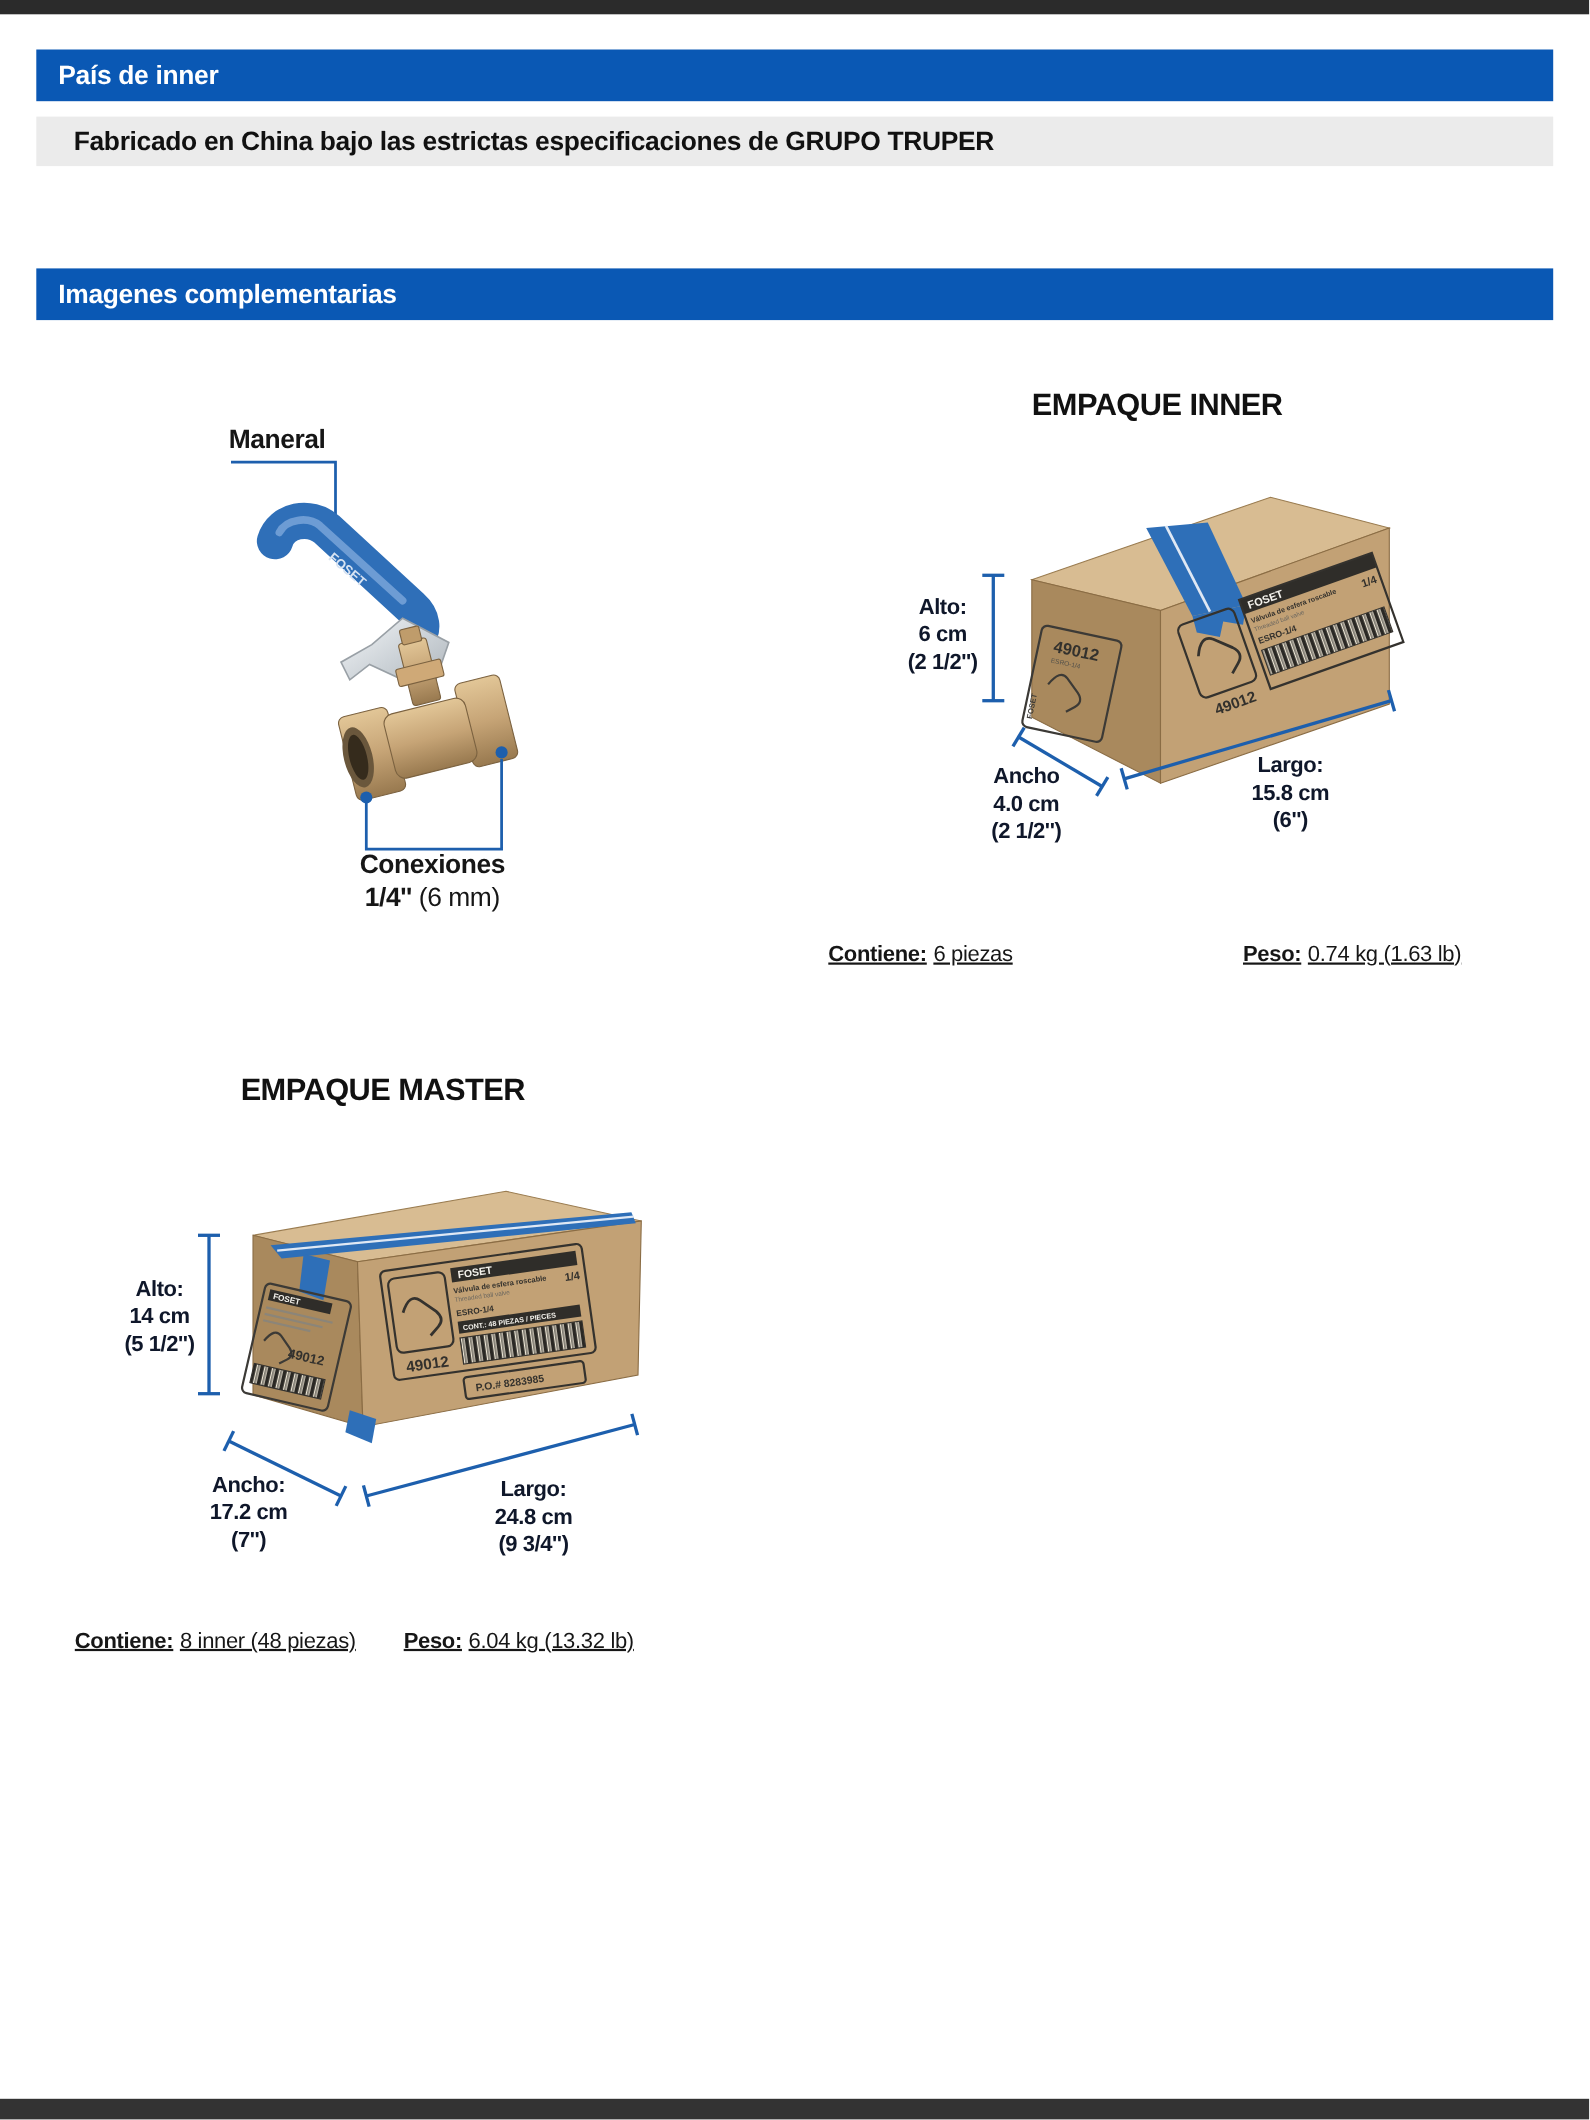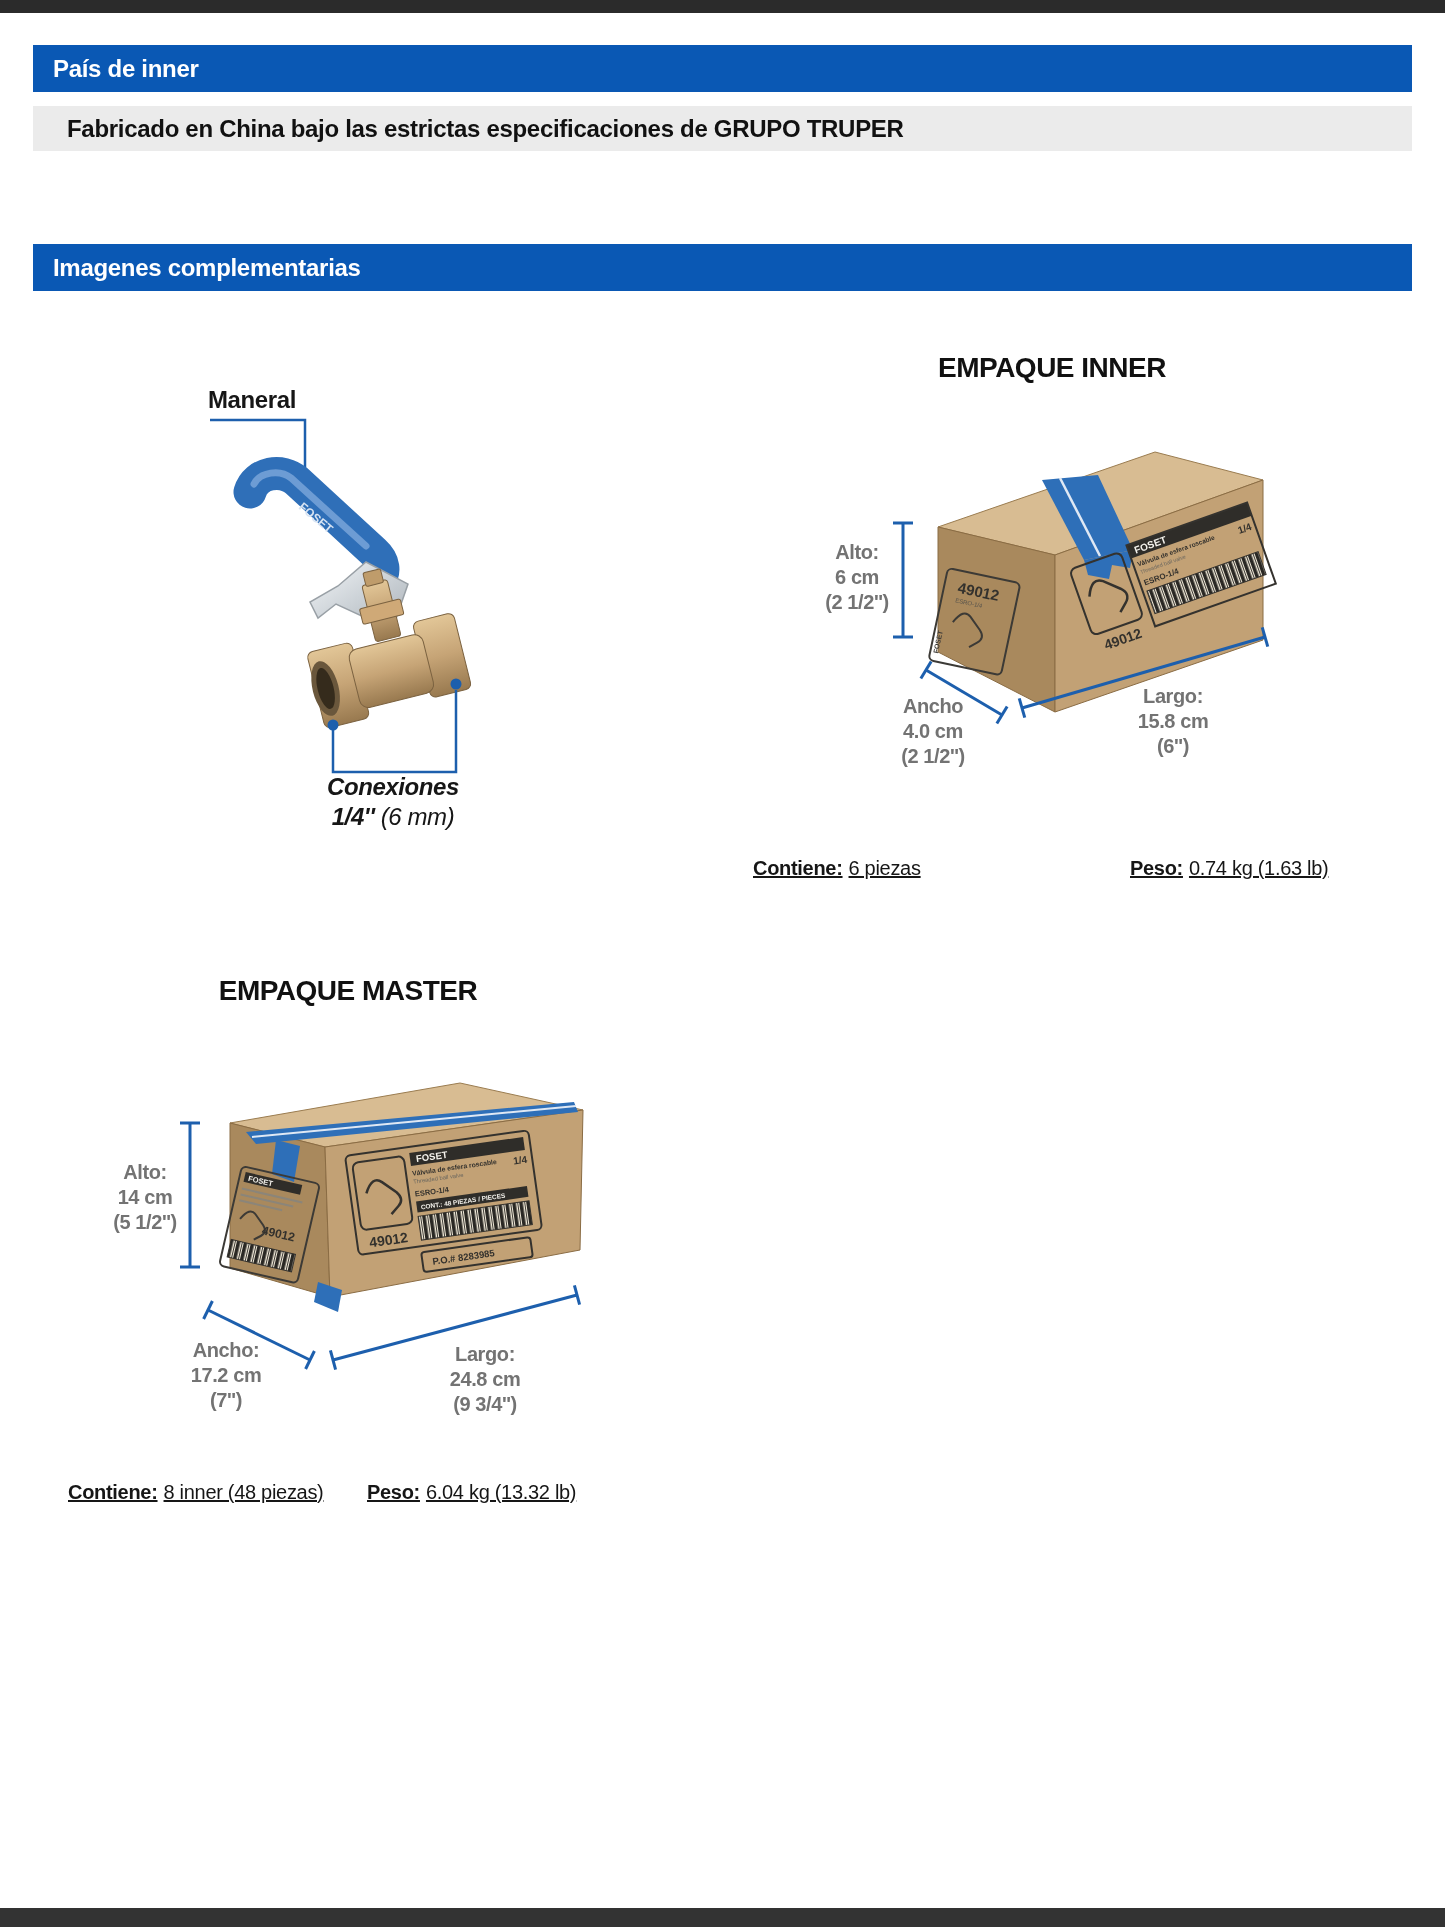--- a/index.html
+++ b/index.html
@@ -8,24 +8,24 @@
   .abs{position:absolute;}
   .topbar{left:0;top:0;width:1445px;height:13px;background:#2b2b2b;}
   .bottombar{left:0;top:1908px;width:1445px;height:19px;background:#333333;}
   .bluebar{left:33px;width:1379px;height:47px;background:#0a58b4;display:flex;align-items:center;
            padding-left:20px;box-sizing:border-box;}
   .bluebar span{color:#ffffff;font-weight:bold;font-size:24px;letter-spacing:-0.3px;}
   .graybar{left:33px;top:106px;width:1379px;height:45px;background:#ebebeb;display:flex;align-items:center;
            padding-left:34px;box-sizing:border-box;}
   .graybar span{color:#111111;font-weight:bold;font-size:24px;letter-spacing:-0.3px;text-align:right;}
   .figtitle{font-weight:bold;font-size:28px;letter-spacing:-0.5px;text-align:center;color:#111;}
-  .dimtext{text-align:center;font-weight:bold;font-size:20px;line-height:25px;letter-spacing:-0.4px;color:#737373;}
+  .dimtext{text-align:center;font-weight:bold;font-size:20px;line-height:25px;letter-spacing:-0.4px;color:#0f172a;}
   .dimtext .norm{font-weight:bold;}
   .callout-label{font-weight:bold;font-size:24px;letter-spacing:-0.4px;color:#161616;}
-  .connections{ text-align:center;font-size:24px;line-height:30px;letter-spacing:-0.4px;color:#161616;font-style:italic;}
+  .connections{ text-align:center;font-size:24px;line-height:30px;letter-spacing:-0.4px;color:#161616;}
   .connections .b{font-weight:bold;}
   .statrow{font-size:20px;letter-spacing:-0.3px;color:#161616;white-space:nowrap;text-decoration:underline;}
   .statrow .lbl{font-weight:bold;margin-right:6px;}
   svg{overflow:visible;}
   svg text{font-family:"Liberation Sans",sans-serif;}
   .callout{fill:none;stroke:#1d5fad;stroke-width:2.5px;}
   .dot{fill:#1d5fad;}
   .dim{stroke:#1d5fad;stroke-width:3px;fill:none;}
 </style>
 </head>

